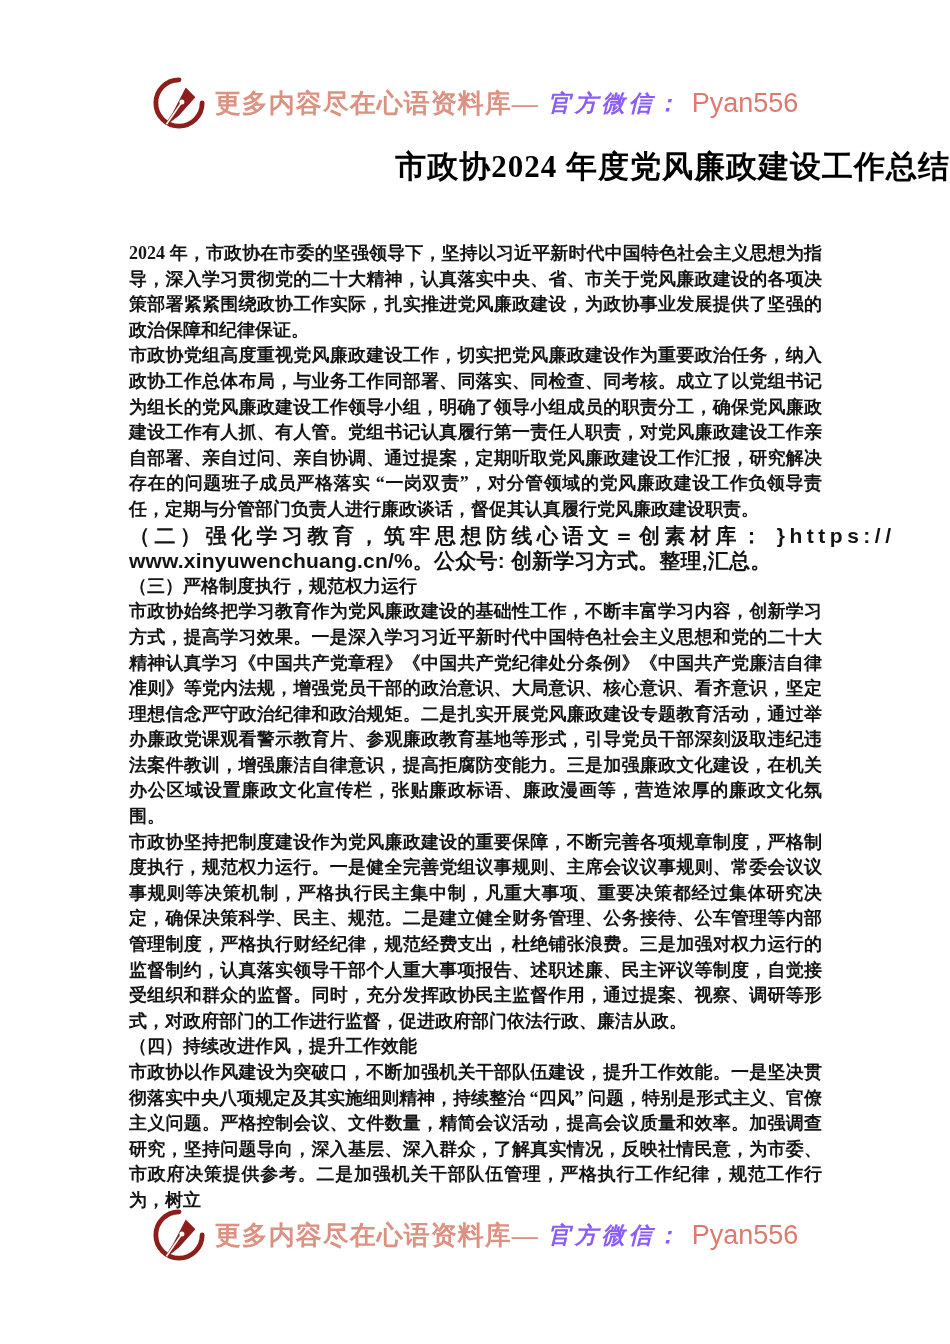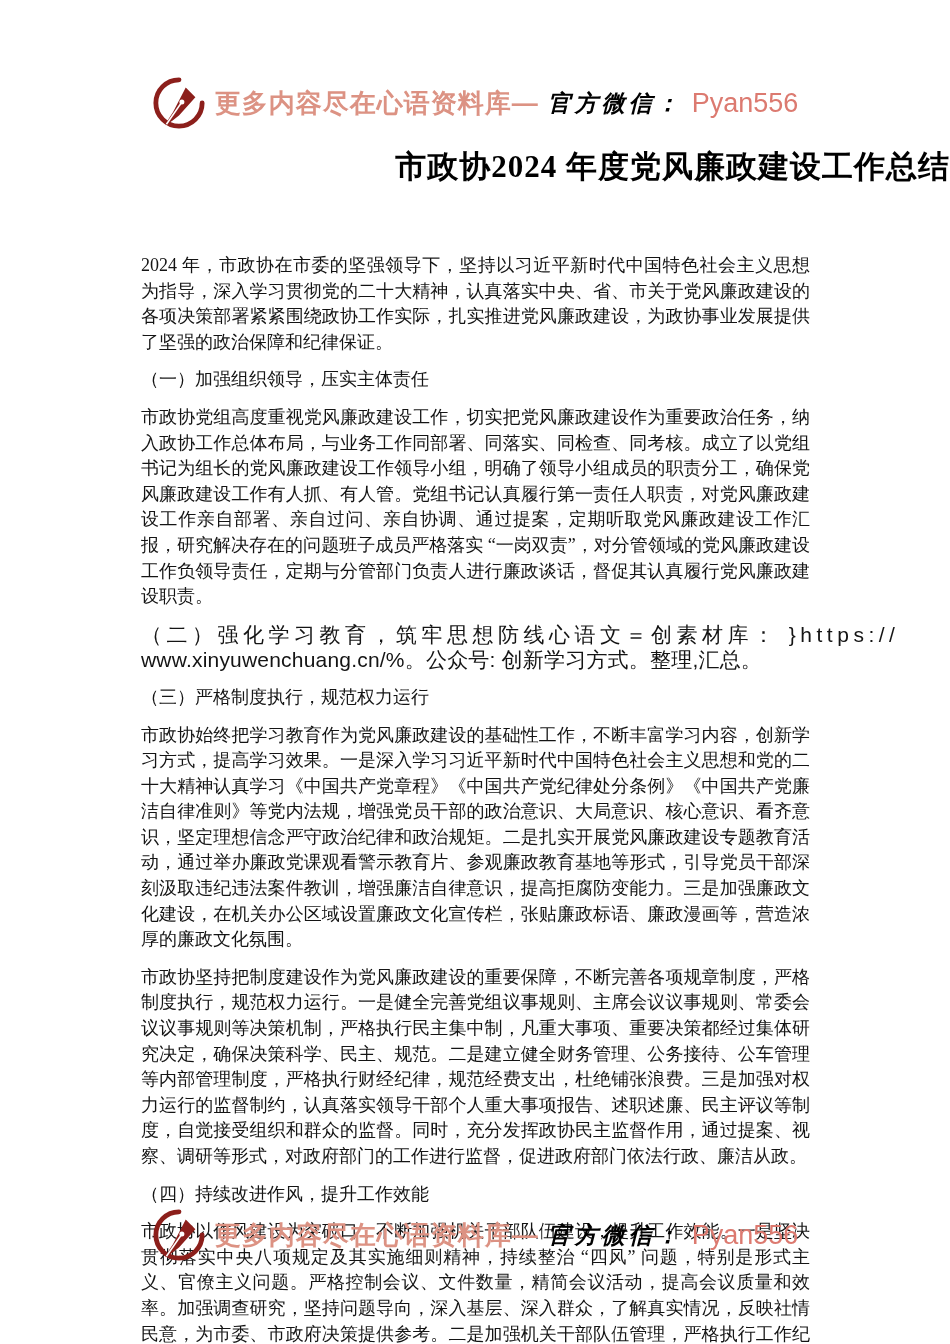--- a/index.html
+++ b/index.html
@@ -16,24 +16,24 @@
   .watermark-row {
     position:absolute; left:0; width:100%;
     display:flex; align-items:center; justify-content:center;
     gap:9px;
   }
   .header-row { top:76px; }
   .footer-row { top:1208px; }
   .wm-logo { width:54px; height:54px; flex:0 0 auto; }
   .wm-brand {
     font-size:26px; font-weight:bold; color:#dc9283; letter-spacing:1px;
-    font-family:Liberation Sans, sans-serif;
+    font-family:Liberation Serif, serif;
   }
   .wm-label {
-    font-size:23px; color:#000000; font-weight:bold; font-style:italic;
+    font-size:23px; color:#8b5cf6; font-weight:bold; font-style:italic;
     letter-spacing:4px;
     font-family:"Liberation Serif","DejaVu Serif",serif;
     text-align:right;
   }
   .wm-account {
     font-size:27px; color:#dc7a70; font-weight:normal;
     font-family:"Liberation Sans","DejaVu Sans",sans-serif;
     text-align:right;
   }
 
@@ -44,21 +44,21 @@
     font-size:31px; font-weight:bold; letter-spacing:1px;
     color:#000;
   }
 
   
   .body-text {
     position:absolute; top:241px; left:129px; width:693px;
     font-size:18px; line-height:25.6px;
     text-align:justify; text-justify:inter-ideograph;
   }
-  .block { margin:12px; }
+  .block { margin:0;font-weight:bold; }
 
   
   .wm-heading {
     font-family:"Liberation Sans","DejaVu Sans",sans-serif;
     font-size:21px;
   }
   .wm-heading .l1 { display:block; letter-spacing:4.5px; white-space:nowrap; }
   .wm-heading .l2 { display:block; letter-spacing:0.2px; }
 </style>
 </head>
@@ -77,21 +77,20 @@
     </span>
     <span class="wm-brand">更多内容尽在心语资料库—</span>
     <span class="wm-label">官方微信：</span>
     <span class="wm-account">Pyan556</span>
   </div>
 
   <h1 class="doc-title">市政协2024 年度党风廉政建设工作总结</h1>
 
   <div class="body-text">
     <p class="block">2024 年，市政协在市委的坚强领导下，坚持以习近平新时代中国特色社会主义思想为指导，深入学习贯彻党的二十大精神，认真落实中央、省、市关于党风廉政建设的各项决策部署紧紧围绕政协工作实际，扎实推进党风廉政建设，为政协事业发展提供了坚强的政治保障和纪律保证。</p>
-    <p class="block">（一）加强组织领导，压实主体责任</p>
     <p class="block">市政协党组高度重视党风廉政建设工作，切实把党风廉政建设作为重要政治任务，纳入政协工作总体布局，与业务工作同部署、同落实、同检查、同考核。成立了以党组书记为组长的党风廉政建设工作领导小组，明确了领导小组成员的职责分工，确保党风廉政建设工作有人抓、有人管。党组书记认真履行第一责任人职责，对党风廉政建设工作亲自部署、亲自过问、亲自协调、通过提案，定期听取党风廉政建设工作汇报，研究解决存在的问题班子成员严格落实 “一岗双责”，对分管领域的党风廉政建设工作负领导责任，定期与分管部门负责人进行廉政谈话，督促其认真履行党风廉政建设职责。</p>
     <p class="block wm-heading">
       <span class="l1">（二）强化学习教育，筑牢思想防线心语文＝创素材库： }https://</span>
       <span class="l2">www.xinyuwenchuang.cn/%。公众号: 创新学习方式。整理,汇总。</span>
     </p>
     <p class="block">（三）严格制度执行，规范权力运行</p>
     <p class="block">市政协始终把学习教育作为党风廉政建设的基础性工作，不断丰富学习内容，创新学习方式，提高学习效果。一是深入学习习近平新时代中国特色社会主义思想和党的二十大精神认真学习《中国共产党章程》《中国共产党纪律处分条例》《中国共产党廉洁自律准则》等党内法规，增强党员干部的政治意识、大局意识、核心意识、看齐意识，坚定理想信念严守政治纪律和政治规矩。二是扎实开展党风廉政建设专题教育活动，通过举办廉政党课观看警示教育片、参观廉政教育基地等形式，引导党员干部深刻汲取违纪违法案件教训，增强廉洁自律意识，提高拒腐防变能力。三是加强廉政文化建设，在机关办公区域设置廉政文化宣传栏，张贴廉政标语、廉政漫画等，营造浓厚的廉政文化氛围。</p>
     <p class="block">市政协坚持把制度建设作为党风廉政建设的重要保障，不断完善各项规章制度，严格制度执行，规范权力运行。一是健全完善党组议事规则、主席会议议事规则、常委会议议事规则等决策机制，严格执行民主集中制，凡重大事项、重要决策都经过集体研究决定，确保决策科学、民主、规范。二是建立健全财务管理、公务接待、公车管理等内部管理制度，严格执行财经纪律，规范经费支出，杜绝铺张浪费。三是加强对权力运行的监督制约，认真落实领导干部个人重大事项报告、述职述廉、民主评议等制度，自觉接受组织和群众的监督。同时，充分发挥政协民主监督作用，通过提案、视察、调研等形式，对政府部门的工作进行监督，促进政府部门依法行政、廉洁从政。</p>
     <p class="block">（四）持续改进作风，提升工作效能</p>
     <p class="block">市政协以作风建设为突破口，不断加强机关干部队伍建设，提升工作效能。一是坚决贯彻落实中央八项规定及其实施细则精神，持续整治 “四风” 问题，特别是形式主义、官僚主义问题。严格控制会议、文件数量，精简会议活动，提高会议质量和效率。加强调查研究，坚持问题导向，深入基层、深入群众，了解真实情况，反映社情民意，为市委、市政府决策提供参考。二是加强机关干部队伍管理，严格执行工作纪律，规范工作行为，树立</p>

